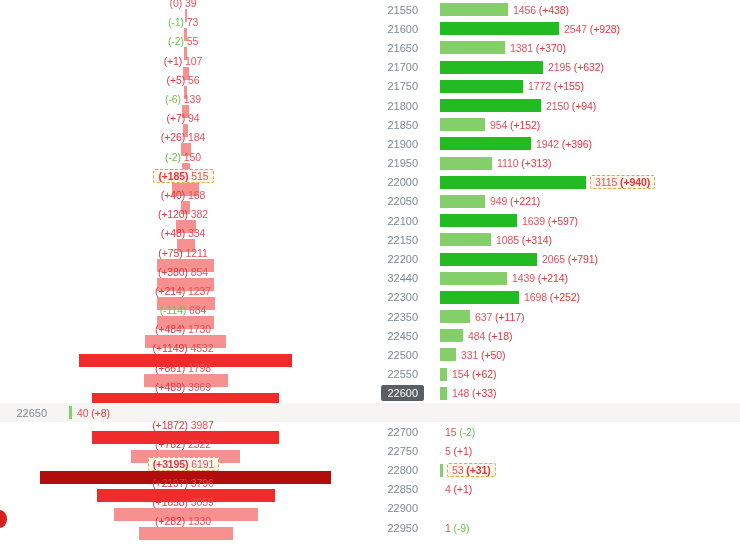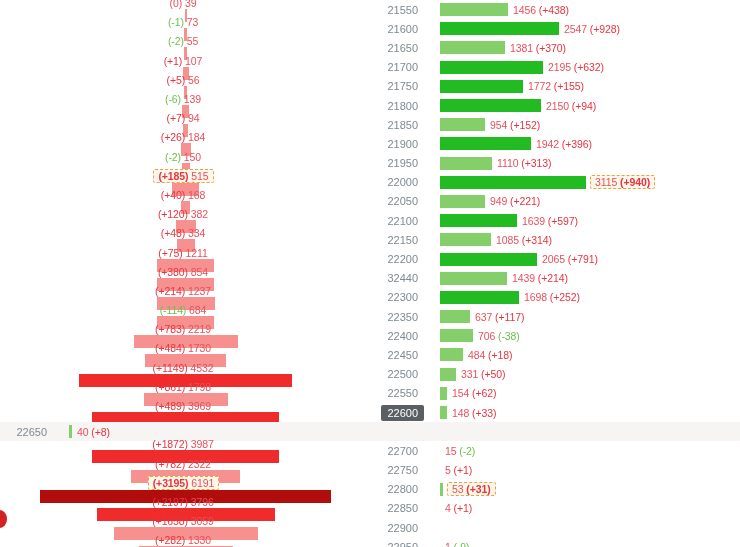--- a/index.html
+++ b/index.html
@@ -322,31 +322,20 @@
           <div class="bar-left" style="width: 57px;"></div>
         </div>
         <div class="strike"><span class="pill">22350</span></div>
         <div class="right-side">
           <div class="bar-right" style="width: 30px;"></div>
           <span class="right-label"><span class="num">637</span> <span class="chg-up">(+117)</span></span>
         </div>
       </div>
       <div class="row">
         <div class="left-side">
-          <span class="left-label"><span class="chg-up">(+783)</span> <span class="num">2219</span></span>
-          <div class="bar-left" style="width: 104px;"></div>
-        </div>
-        <div class="strike"><span class="pill">22400</span></div>
-        <div class="right-side">
-          <div class="bar-right" style="width: 33px;"></div>
-          <span class="right-label"><span class="num">706</span> <span class="chg-down">(-38)</span></span>
-        </div>
-      </div>
-      <div class="row">
-        <div class="left-side">
           <span class="left-label"><span class="chg-up">(+484)</span> <span class="num">1730</span></span>
           <div class="bar-left" style="width: 81px;"></div>
         </div>
         <div class="strike"><span class="pill">22450</span></div>
         <div class="right-side">
           <div class="bar-right" style="width: 23px;"></div>
           <span class="right-label"><span class="num">484</span> <span class="chg-up">(+18)</span></span>
         </div>
       </div>
       <div class="row">

